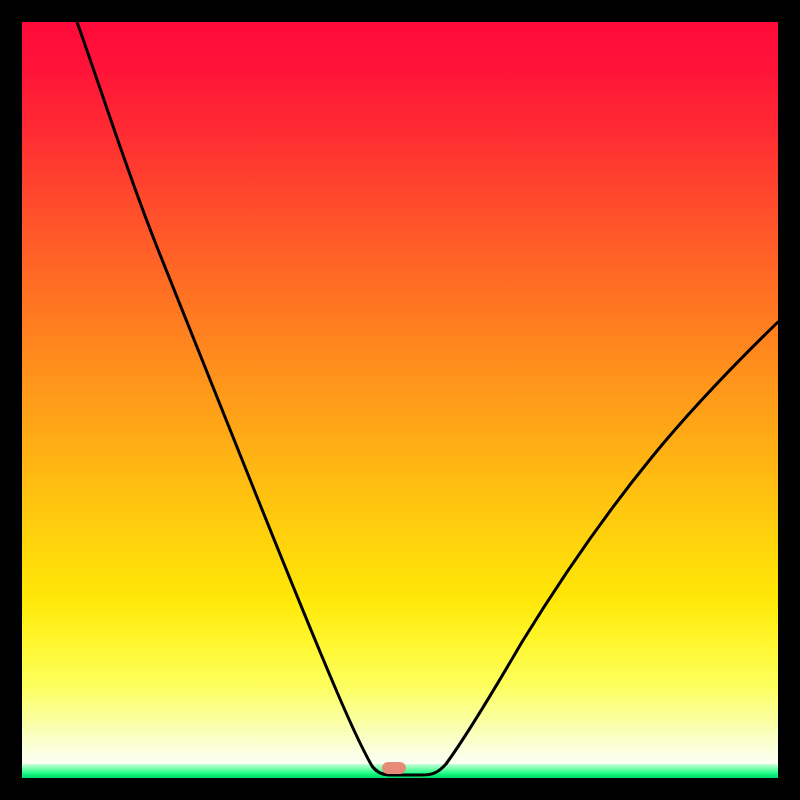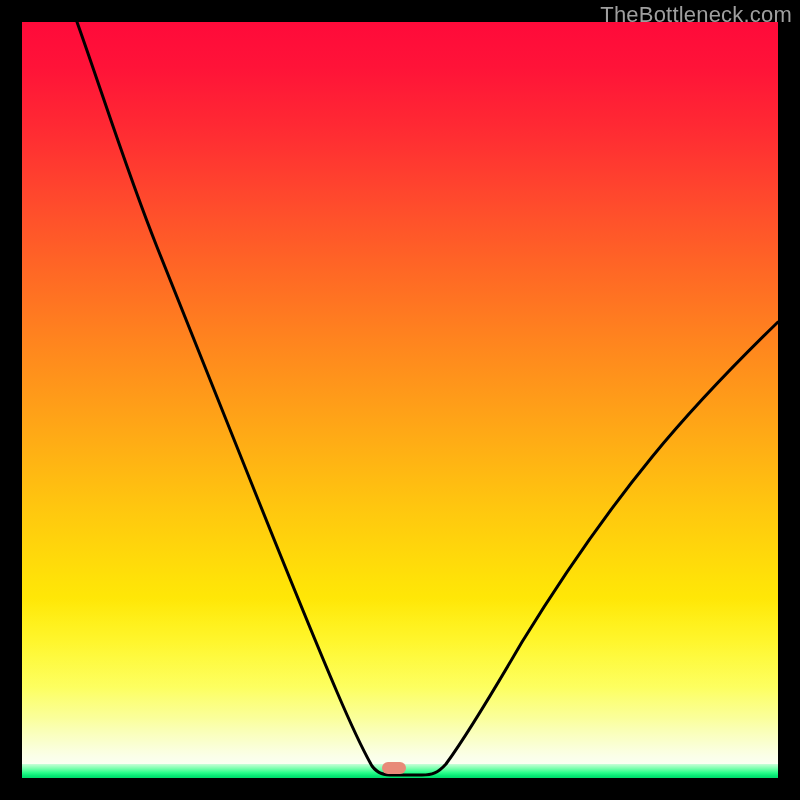--- a/index.html
+++ b/index.html
@@ -122,15 +122,14 @@
         C 440 720, 465 680, 500 620
         C 540 555, 585 490, 630 435
         C 675 380, 720 335, 756 300
       " fill="none" stroke="#000" stroke-width="3" stroke-linecap="round"></path>
     </svg>
 
     <div class="marker" style="left:360px; bottom:4px;"></div>
 
   </div>
 
-  <div class="watermark">TheBottleneck.com</div>
 
 </div>
 
 </body></html>

